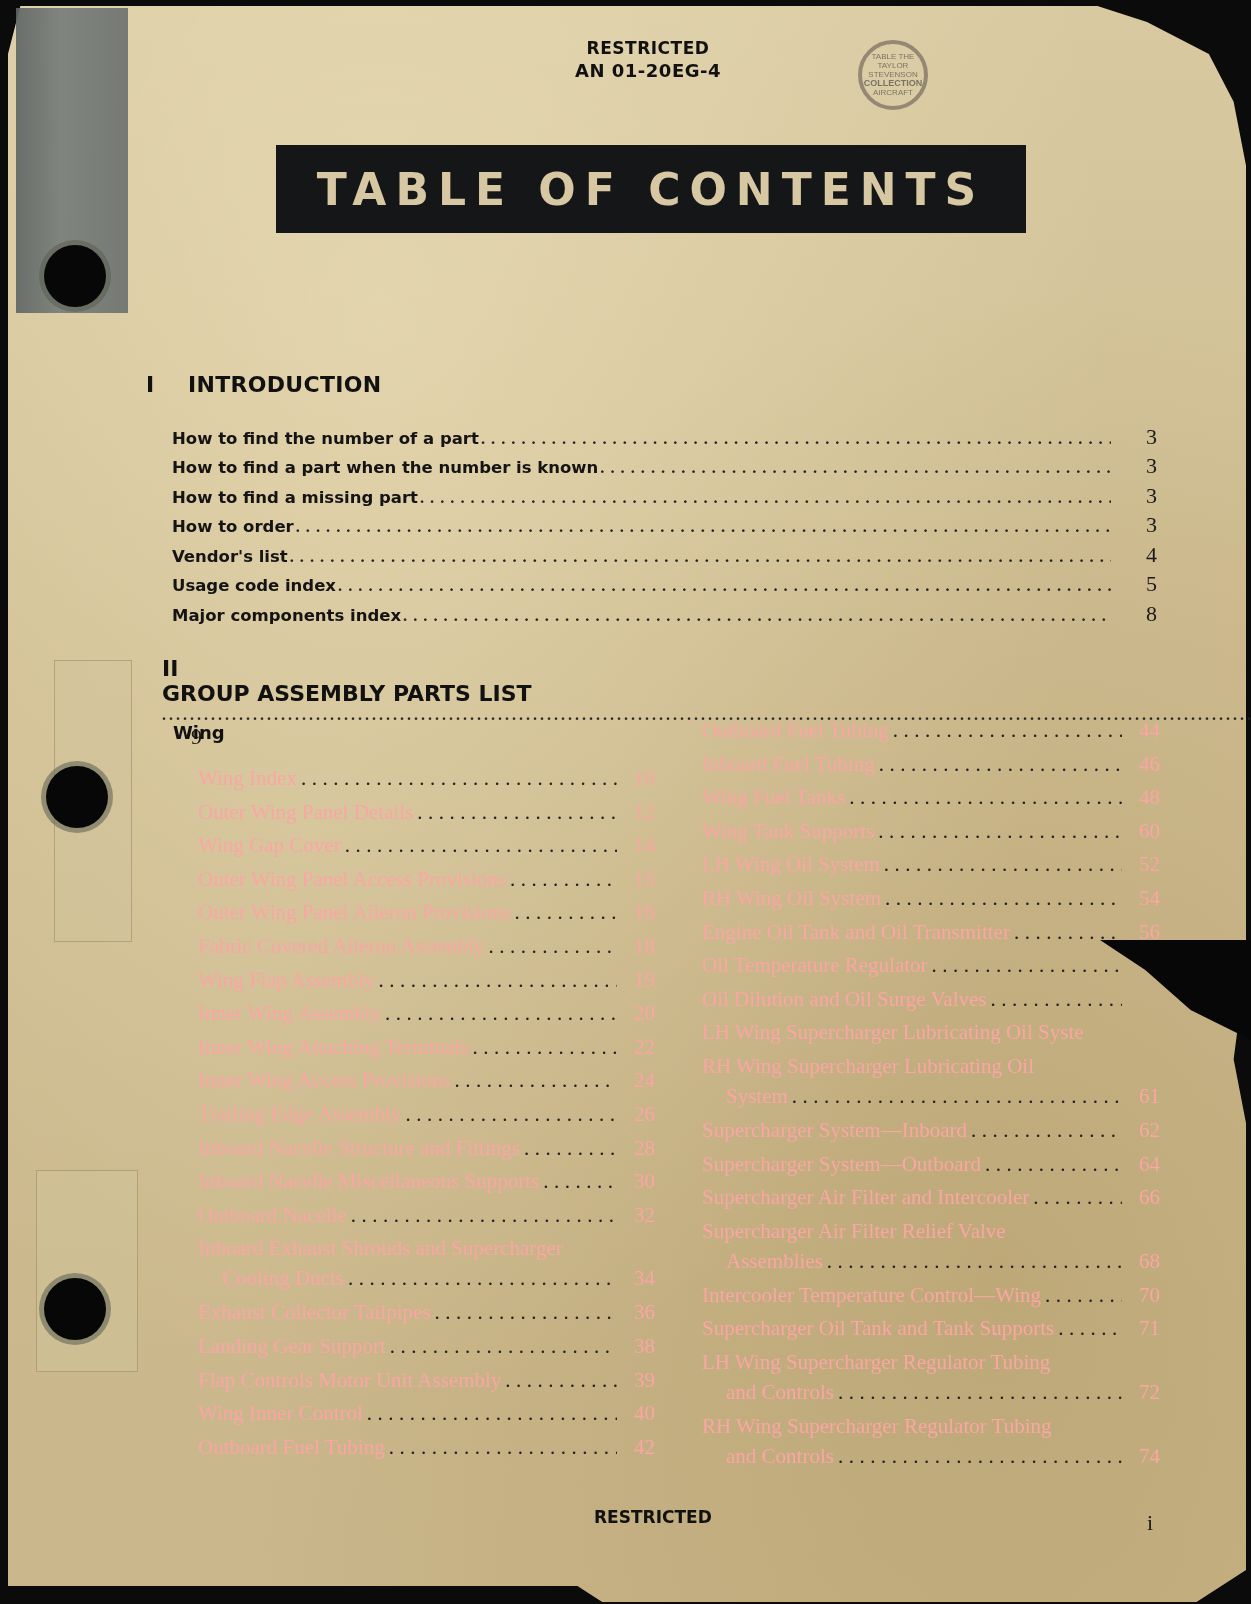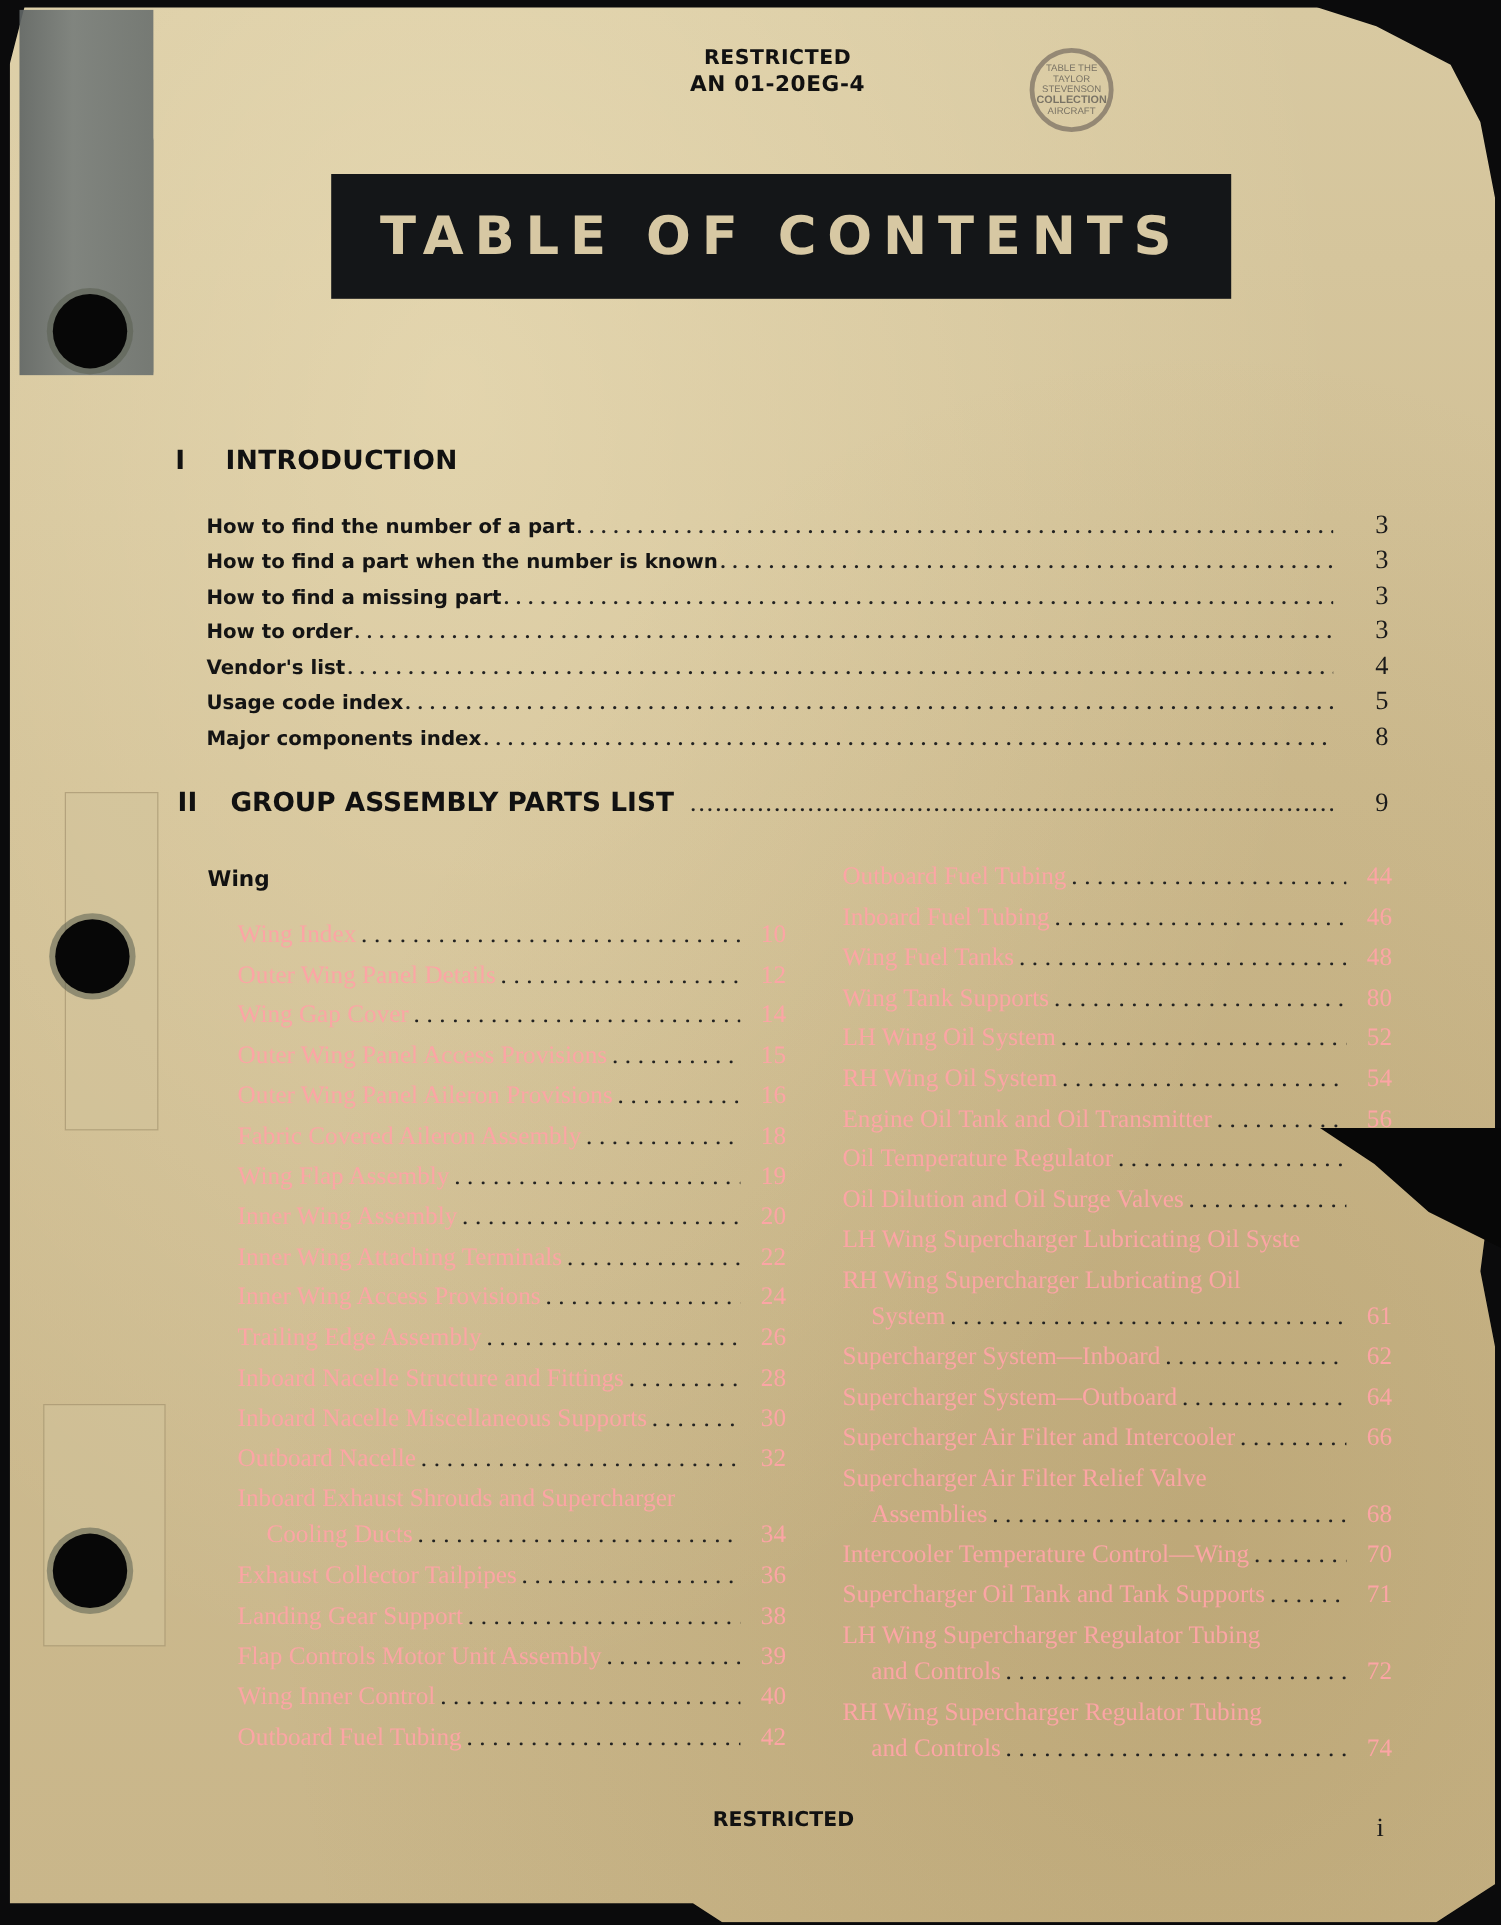--- a/index.html
+++ b/index.html
@@ -39,21 +39,21 @@
   .header-top .r { font-size:17px; letter-spacing:0.5px; }
   .header-top .an { font-size:18px; margin-top:2px; letter-spacing:0.5px; }
   .stamp {
     position:absolute; left:858px; top:40px; width:70px; height:70px; border-radius:50%;
     border:4px solid rgba(110,100,90,0.65); color:rgba(90,85,80,0.75);
     font-family:"Liberation Sans", sans-serif; text-align:center; font-size:8px; line-height:9px;
     box-sizing:border-box; padding-top:8px;
   }
   .stamp .big { font-size:9px; font-weight:bold; }
   .title-bar {
-    position:absolute; left:276px; top:145px; width:750px; height:104px;
+    position:absolute; left:276px; top:145px; width:750px; height:88px;
     background:#141618; display:flex; align-items:center; justify-content:center;
   }
   .title-bar span {
     font-family:"DejaVu Sans", sans-serif; font-weight:bold; font-size:44px;
     color:#d7c8a3; letter-spacing:9px;
   }
   .sec-head {
     position:absolute; font-family:"DejaVu Sans", sans-serif; font-weight:bold;
     color:#111; font-size:22px; letter-spacing:0.3px;
   }
@@ -67,21 +67,21 @@
     flex:1; overflow:hidden; white-space:nowrap; margin:0 6px 0 2px;
     font-family:"Liberation Serif", serif; font-weight:bold; letter-spacing:6px; color:#222;
   }
   .dots::after { content:"........................................................................................................................................................................"; }
   .intro-page {
     width:40px; text-align:right;
     font-family:"Liberation Serif", serif; font-weight:normal; font-size:22px; color:#1a1a1a;
   }
   .group-head {
     position:absolute; left:148px; top:656px; width:1009px; display:flex; align-items:baseline;
-    font-family:"DejaVu Sans", sans-serif; font-weight:bold; font-size:22px; color:#111;
+    font-family:"DejaVu Sans", sans-serif; font-weight:bold; font-size:22px; color:#111;flex-direction:column;
   }
   .group-head .dots { letter-spacing:3px; font-size:16px; margin-left:14px; }
   .wing-label {
     position:absolute; left:173px; top:722px;
     font-family:"DejaVu Sans", sans-serif; font-weight:bold; font-size:18px; color:#111;
   }
   .col { position:absolute; }
   .toc-row {
     display:flex; align-items:baseline; height:33.6px;
     font-family:"Liberation Serif", serif; font-size:21px; color:#fca5a5;
@@ -296,21 +296,21 @@
       <span class="pg">46</span>
     </div>
   <div class="toc-row">
       <span>Wing Fuel Tanks</span>
       <span class="dots"></span>
       <span class="pg">48</span>
     </div>
   <div class="toc-row">
       <span>Wing Tank Supports</span>
       <span class="dots"></span>
-      <span class="pg">80</span>
+      <span class="pg">60</span>
     </div>
   <div class="toc-row">
       <span>LH Wing Oil System</span>
       <span class="dots"></span>
       <span class="pg">52</span>
     </div>
   <div class="toc-row">
       <span>RH Wing Oil System</span>
       <span class="dots"></span>
       <span class="pg">54</span>

